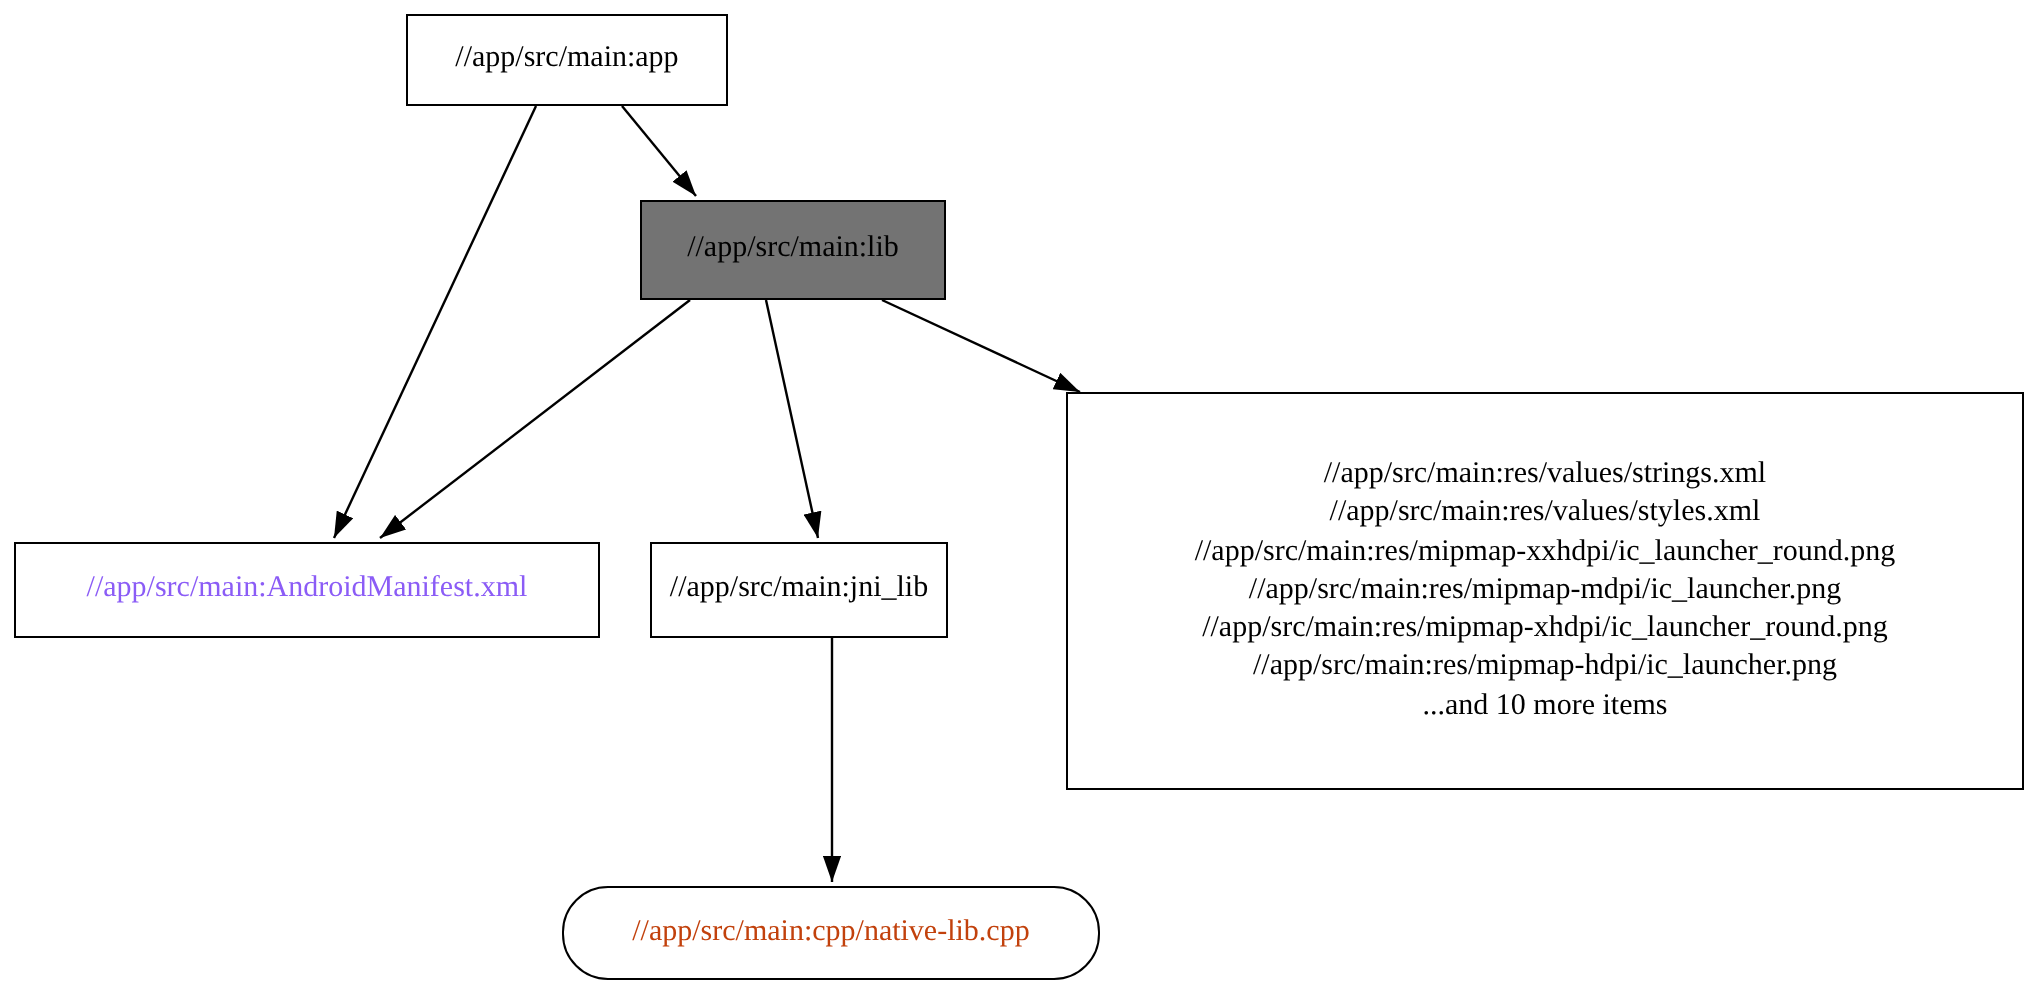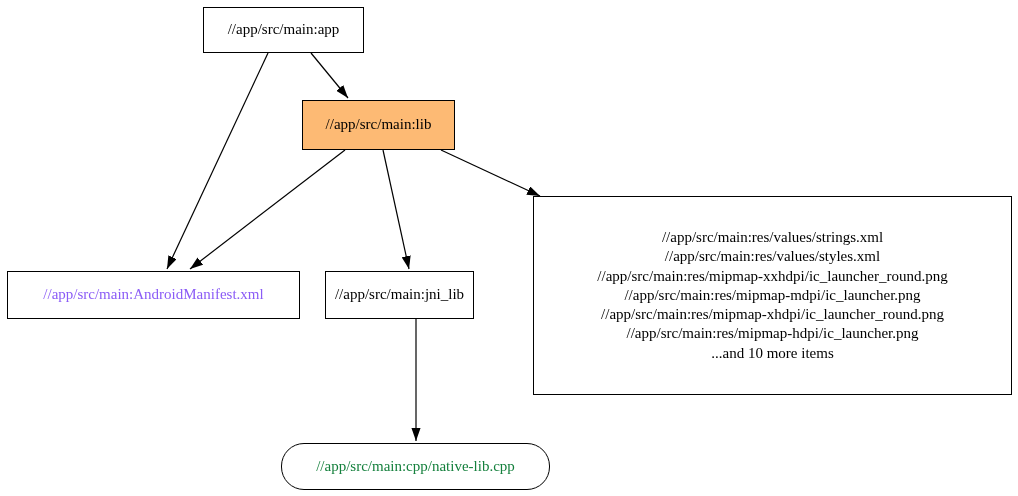--- a/index.html
+++ b/index.html
@@ -58,35 +58,35 @@
         <line x1="345" y1="150" x2="190" y2="269" stroke="#000000" stroke-width="1.2" marker-end="url(#arrowhead)"></line>
         <line x1="383" y1="150" x2="409" y2="269" stroke="#000000" stroke-width="1.2" marker-end="url(#arrowhead)"></line>
         <line x1="441" y1="150" x2="540" y2="196" stroke="#000000" stroke-width="1.2" marker-end="url(#arrowhead)"></line>
         <line x1="416" y1="319" x2="416" y2="441" stroke="#000000" stroke-width="1.2" marker-end="url(#arrowhead)"></line>
       </g>
   </svg>
   <div id="nodes">
       <div class="node" style="left: 203px; top: 7px; width: 161px; height: 46px; border-color: rgb(0, 0, 0); background: rgb(255, 255, 255); color: rgb(0, 0, 0);">
         <span class="line">//app/src/main:app</span>
       </div>
-      <div class="node" style="left: 302px; top: 100px; width: 153px; height: 50px; border-color: rgb(0, 0, 0); background: #fdba74; color: rgb(0, 0, 0); justify-content: center;">
+      <div class="node" style="left: 320px; top: 100px; width: 153px; height: 50px; border-color: rgb(0, 0, 0); background: #737373; color: rgb(0, 0, 0); justify-content: center;">
         <span class="line">//app/src/main:lib</span>
       </div>
       <div class="node" style="left: 7px; top: 271px; width: 293px; height: 48px; border-color: rgb(0, 0, 0); background: rgb(255, 255, 255); color: #8b5cf6;">
         <span class="line">//app/src/main:AndroidManifest.xml</span>
       </div>
       <div class="node" style="left: 325px; top: 271px; width: 149px; height: 48px; border-color: rgb(0, 0, 0); background: rgb(255, 255, 255); color: rgb(0, 0, 0);">
         <span class="line">//app/src/main:jni_lib</span>
       </div>
       <div class="node" style="left: 533px; top: 196px; width: 479px; height: 199px; border-color: rgb(0, 0, 0); background: rgb(255, 255, 255); color: rgb(0, 0, 0);">
         <span class="line">//app/src/main:res/values/strings.xml</span>
         <span class="line">//app/src/main:res/values/styles.xml</span>
         <span class="line">//app/src/main:res/mipmap-xxhdpi/ic_launcher_round.png</span>
         <span class="line">//app/src/main:res/mipmap-mdpi/ic_launcher.png</span>
         <span class="line">//app/src/main:res/mipmap-xhdpi/ic_launcher_round.png</span>
         <span class="line">//app/src/main:res/mipmap-hdpi/ic_launcher.png</span>
         <span class="line">...and 10 more items</span>
       </div>
-      <div class="node" style="left: 281px; top: 443px; width: 269px; height: 47px; border-color: rgb(0, 0, 0); background: rgb(255, 255, 255); color: #15803d; border-radius: 23px;">
+      <div class="node" style="left: 281px; top: 443px; width: 269px; height: 47px; border-color: rgb(0, 0, 0); background: rgb(255, 255, 255); color: #c2410c; border-radius: 23px;">
         <span class="line">//app/src/main:cpp/native-lib.cpp</span>
       </div>
     </div>
 </div>
 
 </body></html>

